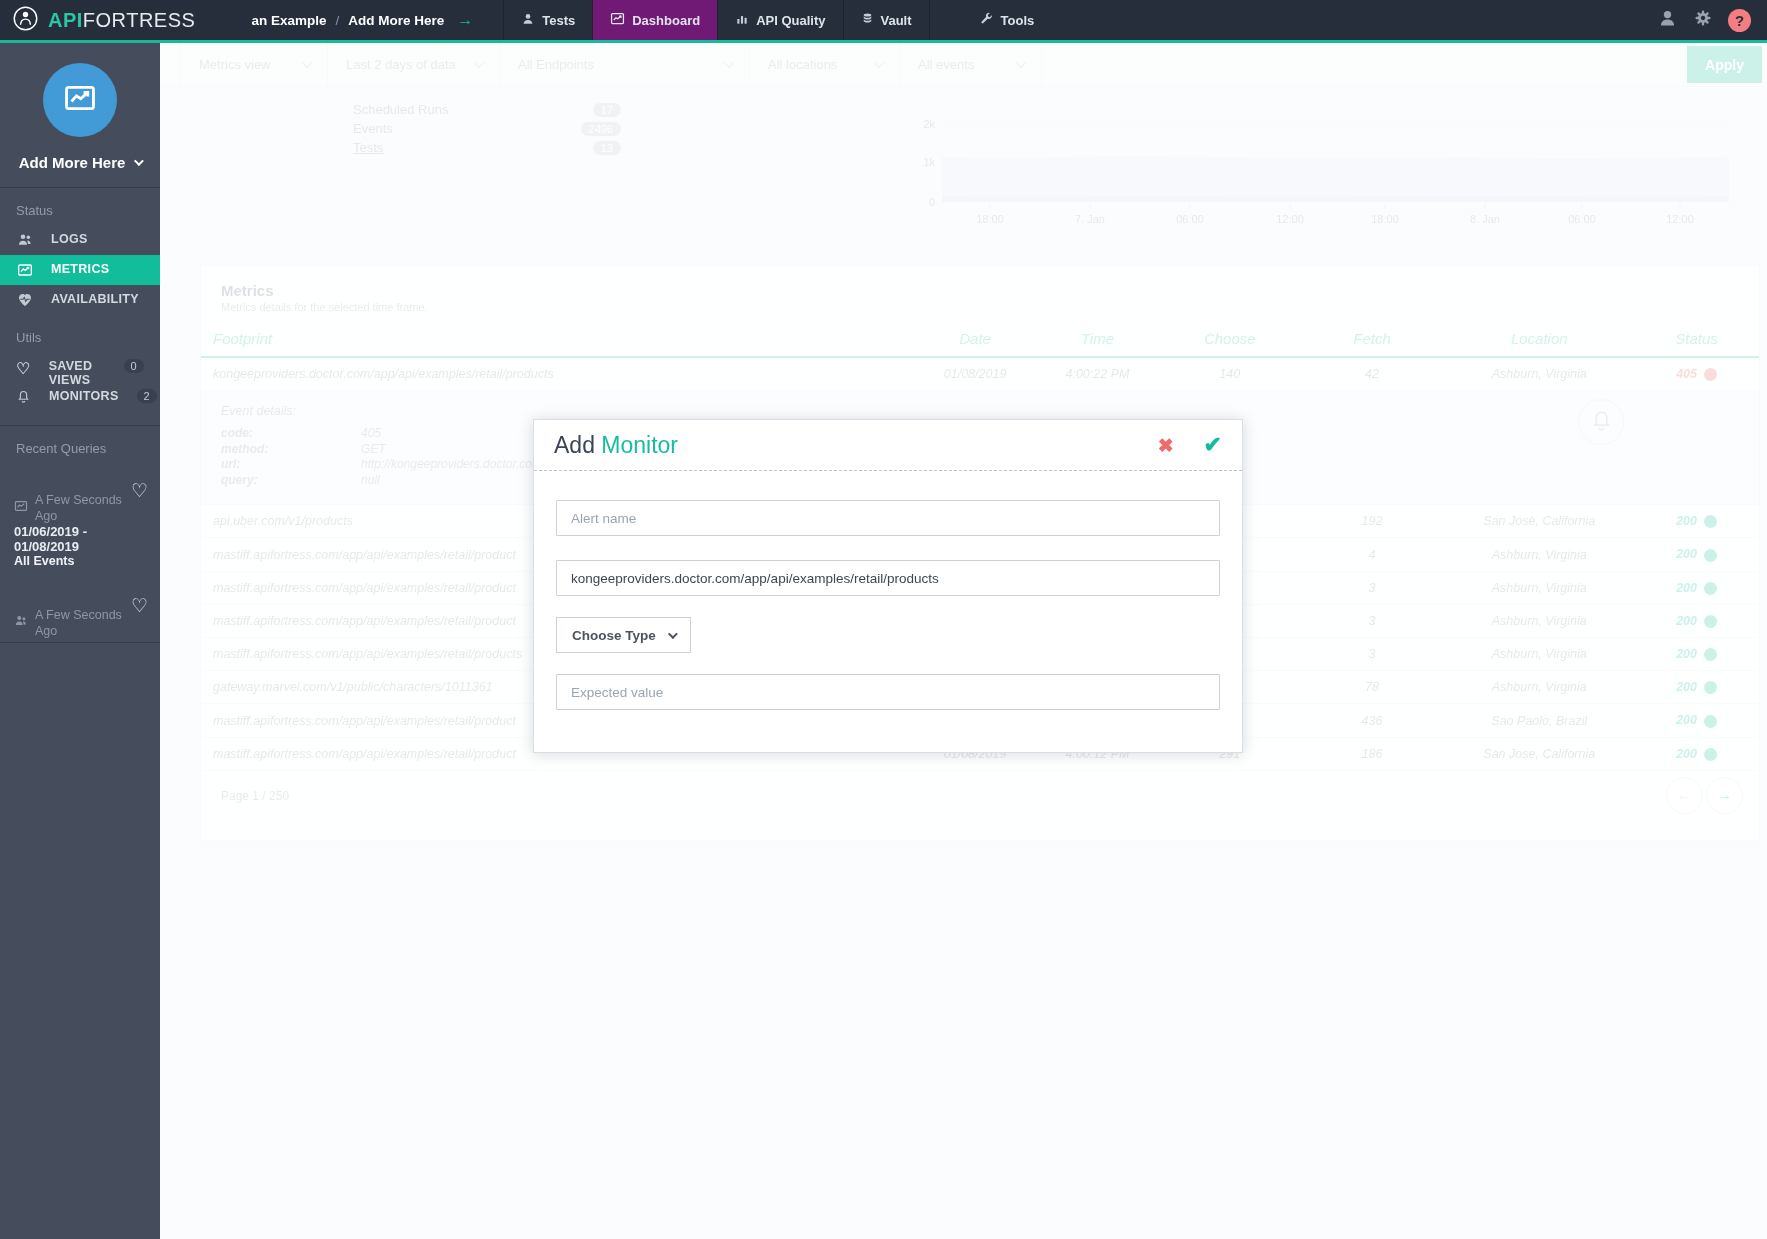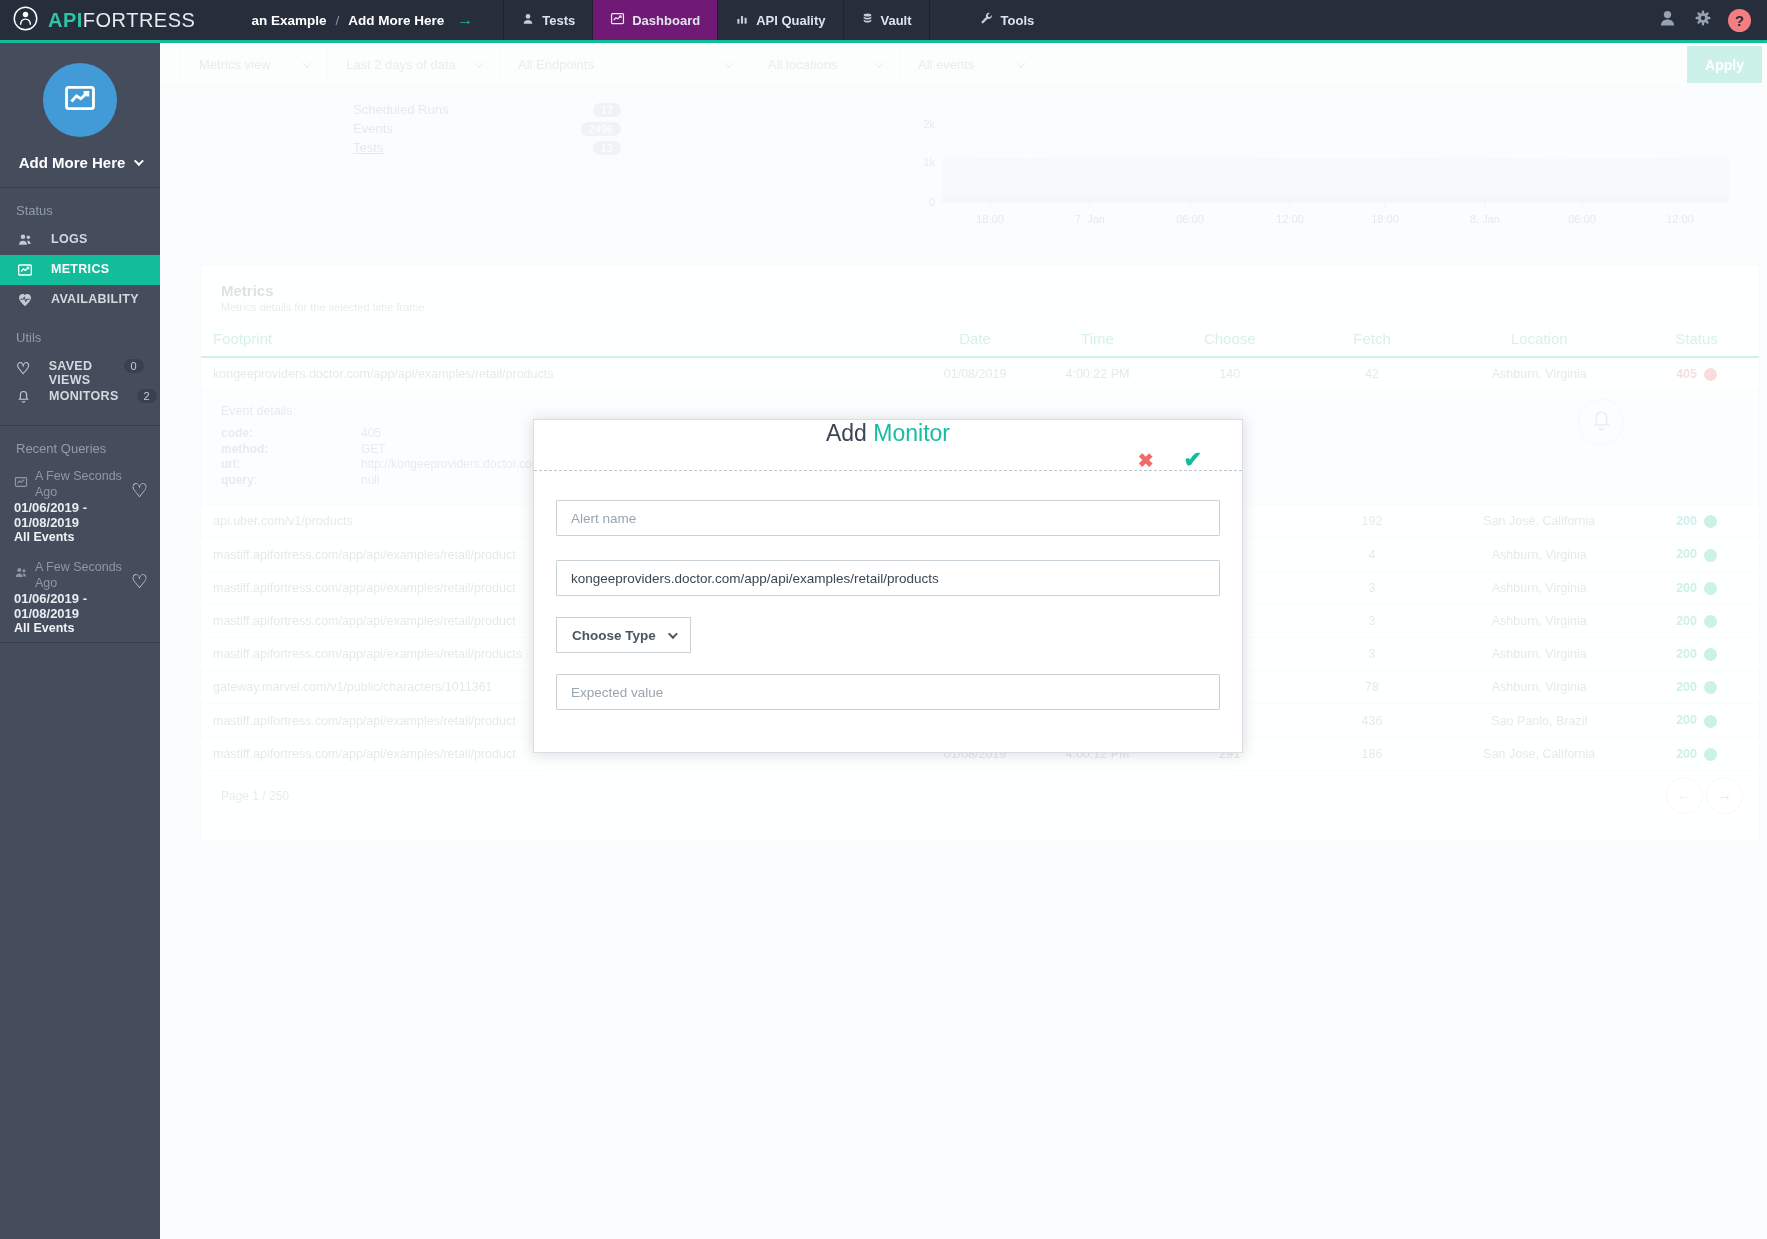--- a/index.html
+++ b/index.html
@@ -41,21 +41,21 @@
   .section-label { padding:15px 16px 7px; color:#939cab; font-size:13px; }
   .nav-item { display:flex; align-items:flex-start; gap:18px; padding:7px 16px; height:30px;
     font-size:12.5px; font-weight:bold; letter-spacing:0.3px; color:#d4d9e0; cursor:default; }
   .nav-item .ni-icon { display:flex; width:17px; justify-content:center; color:#c2c9d2; }
   .nav-item.active { background:#11bd9b; color:#fff; }
   .nav-item.active .ni-icon { color:#fff; }
   .badge { margin-left:auto; background:#394050; color:#c6cbd4; border-radius:9px; padding:1px 7px; font-size:11px; font-weight:normal; }
   .side-divider { height:1px; background:#373e4b; margin-top:13px; }
   .rq-list { height:180px; overflow:hidden; border-bottom:1px solid #373e4b; }
   .rq-item { position:relative; padding:5px 14px 9px; }
-  .rq-time { display:flex; align-items:center; gap:7px; color:#8f97a5; font-size:12.5px; line-height:16px; }
+  .rq-time { display:flex; align-items:center; gap:7px; color:#8f97a5; font-size:12.5px; line-height:16px;margin-top:24px; }
   .rq-range { color:#e9ecf1; font-weight:bold; font-size:13px; line-height:15px; }
   .rq-scope { color:#f0f2f6; font-weight:bold; font-size:12.5px; line-height:15px; }
   .rq-heart { position:absolute; right:12px; top:16px; color:#e3e7ed; font-size:19px; }
 
   
   .content { position:absolute; left:160px; top:43px; right:0; bottom:0; background:#ebf0f4; }
   .filterbar { height:44px; background:#f1f4f7; border-bottom:1px solid #e1e6ea; display:flex; align-items:stretch; }
   .filter-item { display:flex; align-items:center; justify-content:space-between; padding:0 18px;
     border-right:1px solid #e4e9ed; color:#9aa6b1; font-size:13px; cursor:default; }
   .filter-item .chev { border-width:1.5px; color:#a8b3bd; }
@@ -70,21 +70,21 @@
   .stat-badge { margin-left:auto; background:#bcc8d2; color:#fff; border-radius:10px; padding:1px 8px; font-size:11px; }
   .stat-link { text-decoration:underline; }
 
   .chart-wrap { position:absolute; left:745px; top:13px; width:835px; height:135px; }
   .chart-wrap text { font-family:"Liberation Sans", sans-serif; font-size:11px; fill:#8d99a6; }
 
   .metrics-card { position:absolute; left:40px; top:222px; width:1560px; min-height:576px;
     background:#fbfdfd; border:1px solid #e3e8ec; }
   .card-title { padding:16px 20px 2px; color:#6b7885; font-weight:bold; font-size:15px; }
   .card-sub { padding:0 20px 8px; color:#96a2ad; font-size:11px; }
-  table.metrics { width:100%; border-collapse:collapse; }
+  table.metrics { width:100%; border-collapse:collapse;font-style:italic; }
   table.metrics th { color:#3fc1a7; font-size:15px; font-weight:normal; text-align:center; padding:9px 8px;
     border-bottom:2px solid #2fc0a4; }
   table.metrics th.h-fp { text-align:left; padding-left:12px; }
   table.metrics td { font-size:12.5px; color:#8a96a2; text-align:center; padding:9px 8px; border-bottom:1px solid #e7ecf0; height:33px; }
   table.metrics td.c-fp { text-align:left; padding-left:12px; }
   .status .code { font-weight:bold; }
   .status .dot { display:inline-block; width:13px; height:13px; border-radius:50%; margin-left:7px; vertical-align:middle; background:#16bd9c; }
   .status[data-color="red"] .code { color:#e8635c; }
   .status[data-color="red"] .dot { background:#e8635c; }
   .status[data-color="green"] .code { color:#16bd9c; }
@@ -100,21 +100,21 @@
   .pg-buttons { position:absolute; right:16px; top:6px; display:flex; gap:3px; }
   .pg-btn { width:37px; height:37px; border-radius:50%; border:1px solid #d4dde3; background:#fff;
     color:#b7c2cb; font-size:16px; display:flex; align-items:center; justify-content:center; cursor:pointer; }
   .pg-btn.next { color:#13bd9c; border-color:#c2e9df; }
 
   .fade-overlay { position:absolute; inset:0; background:rgba(255,255,255,0.78); z-index:5; }
 
   
   .modal { position:absolute; left:533px; top:419px; width:710px; background:#fff; z-index:40;
     border:1px solid #d8dee3; box-shadow:0 1px 14px rgba(40,50,60,0.18); }
-  .modal-header { display:flex; align-items:center; height:51px; padding:0 40px; border-bottom:1px dashed #b9c6cc;flex-direction:column; }
+  .modal-header { display:flex; align-items:center; height:51px; padding:0 20px; border-bottom:1px dashed #b9c6cc; }
   .modal-title { font-size:23px; color:#3b4556; }
   .modal-title .accent { color:#16bd9e; }
   .modal-icons { margin-left:auto; display:flex; align-items:center; gap:30px; }
   .icon-close { color:#f06a6a; font-size:19px; font-weight:bold; cursor:pointer; }
   .icon-confirm { color:#12bd9c; font-size:22px; font-weight:bold; cursor:pointer; }
   .modal-body { padding:29px 22px 42px; }
   .m-input { width:100%; height:36px; border:1px solid #c9d2d8; border-radius:1px; padding:12px 14px;
     font-size:13.5px; color:#3c4752; font-family:inherit; background:#fff; display:block; }
   .m-input::placeholder { color:#99a5b0; }
   .mb-alert { margin-bottom:24px; } .mb-url { margin-bottom:21px; }

